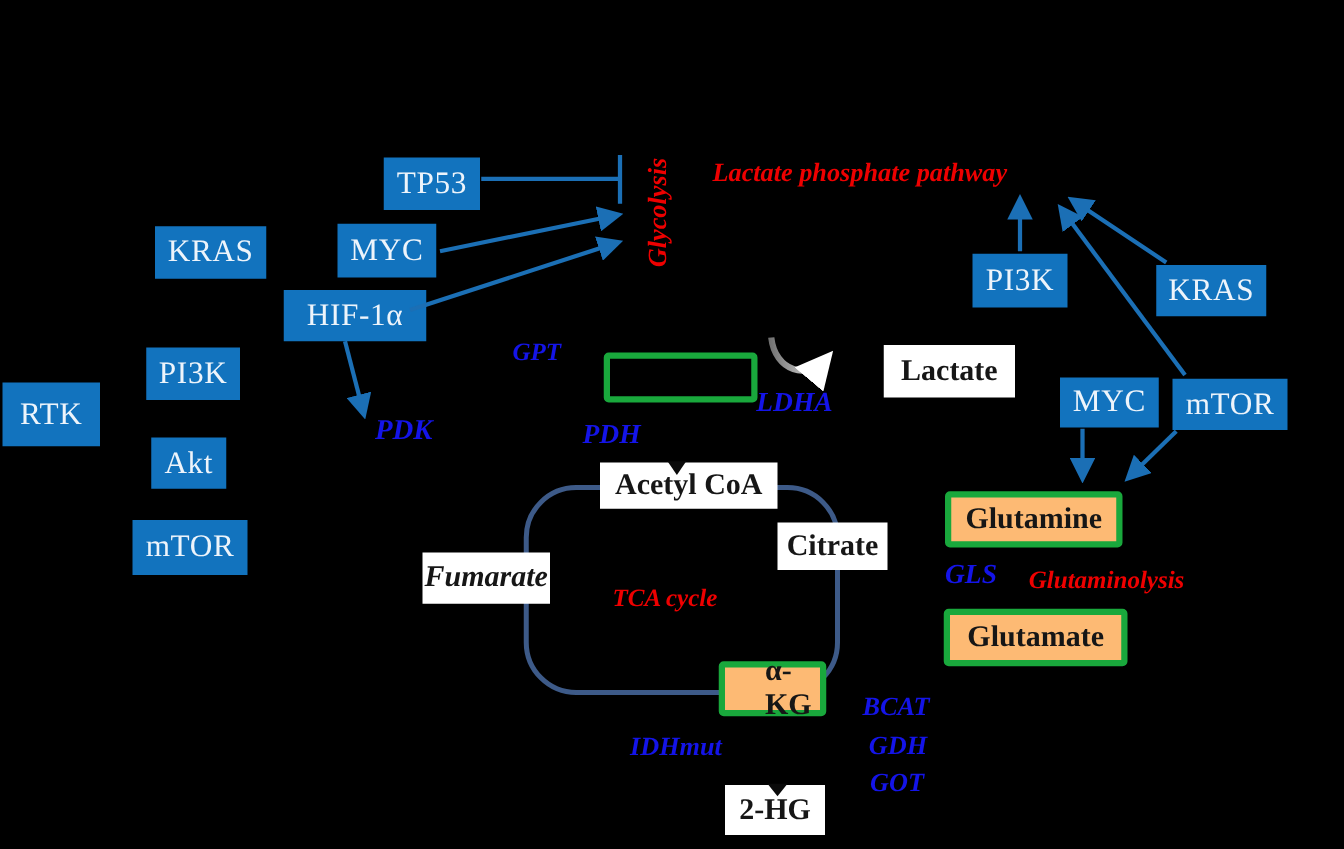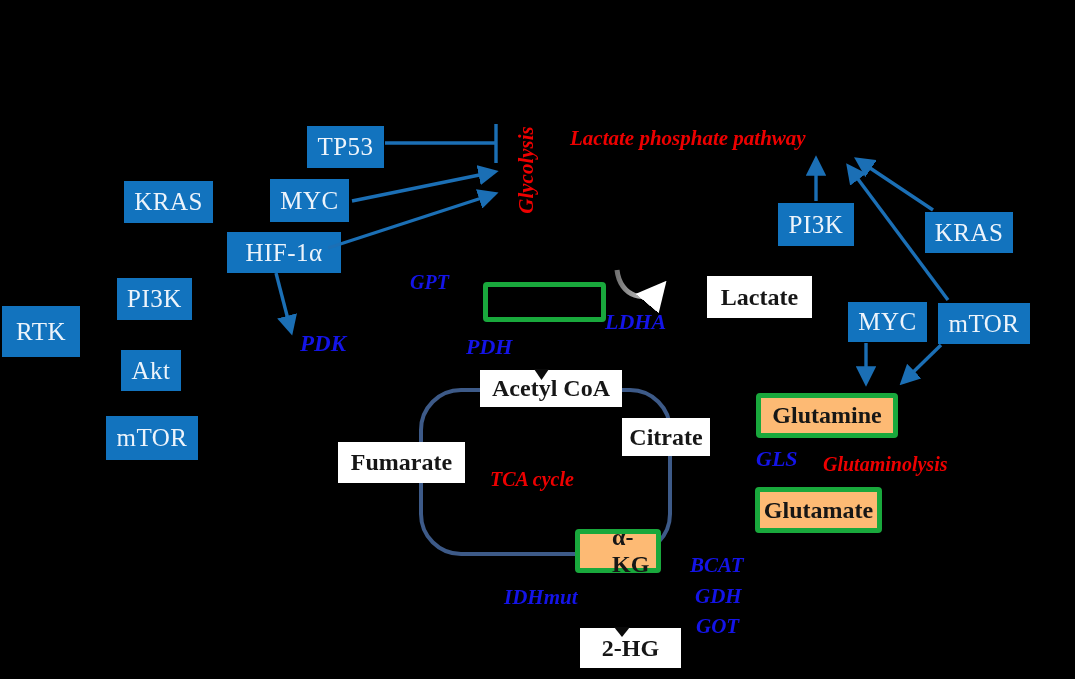--- a/index.html
+++ b/index.html
@@ -106,32 +106,32 @@
 
   <div class="mbox layer2" style="left:707px;top:276px;width:105px;height:42px;">
       <span>Lactate</span>
     </div>
   <div class="mbox layer2" style="left:480px;top:370px;width:142px;height:37px;">
       <span>Acetyl CoA</span>
     </div>
   <div class="mbox layer2" style="left:622px;top:418px;width:88px;height:38px;">
       <span>Citrate</span>
     </div>
-  <div class="mbox layer2" style="left:338px;top:442px;width:127px;height:41px;">
+  <div class="mbox layer2" style="left:338px;top:442px;width:102px;height:41px;font-style:italic;">
       <span>Fumarate</span>
     </div>
-  <div class="mbox layer2" style="left:580px;top:628px;width:101px;height:40px;">
+  <div class="mbox layer2" style="left:580px;top:628px;width:80px;height:40px;">
       <span>2-HG</span>
     </div>
 
   <div class="gbox gbox-empty layer2" style="left:483px;top:282px;width:123px;height:40px;"></div>
   <div class="gbox layer2" style="left:756px;top:393px;width:142px;height:45px;">
       <span>Glutamine</span>
     </div>
-  <div class="gbox layer2" style="left:755px;top:487px;width:127px;height:46px;">
+  <div class="gbox layer2" style="left:755px;top:487px;width:147px;height:46px;">
       <span>Glutamate</span>
     </div>
   <div class="gbox layer2" style="left:575px;top:529px;width:86px;height:44px;padding-left:32px;">
       <span>α-KG</span>
     </div>
 
   <svg id="arrow-layer" width="1075" height="679" viewBox="0 0 1075 679">
     <defs>
       <marker id="ah" markerWidth="6" markerHeight="6" refX="4.6" refY="3" orient="auto" markerUnits="strokeWidth">
         <path d="M0,0 L6,3 L0,6 Z" fill="#1B6FB5"></path>

